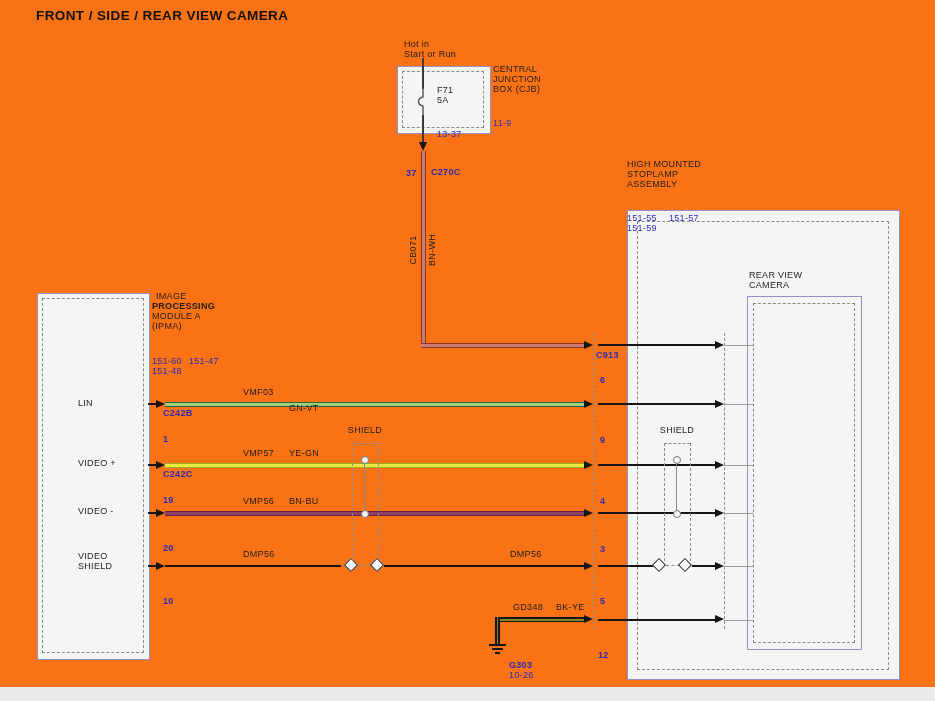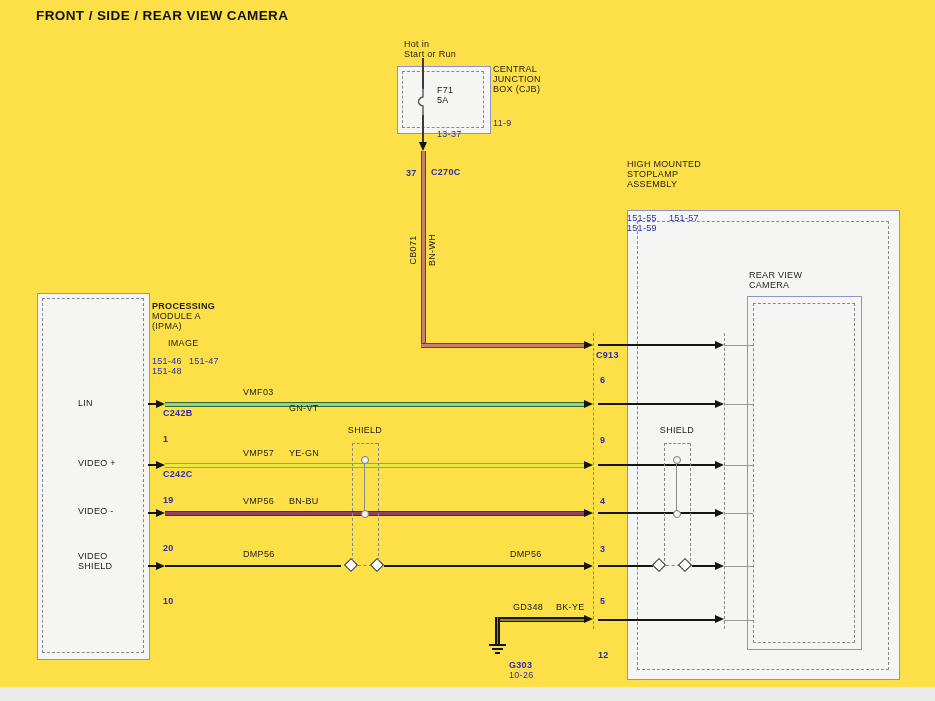--- a/index.html
+++ b/index.html
@@ -1,16 +1,16 @@
 <!DOCTYPE html>
 <html><head>
 <meta charset="utf-8">
 <style>
   html,body{margin:0;padding:0;background:#fdfdfd;}
-  .stage{position:relative;width:935px;height:701px;overflow:hidden;background:#fde047;
+  .stage{position:relative;width:935px;height:701px;overflow:hidden;background:#f97316;
          font-family:"Liberation Sans",sans-serif;}
   .t{position:absolute;font-size:9px;line-height:10px;letter-spacing:.3px;white-space:nowrap;color:#1c1c1c;}
   .b{color:#2b2bae;margin-top:24px;}
   .bold{font-weight:bold;}
   .title{position:absolute;font-size:13.5px;font-weight:bold;letter-spacing:.4px;color:#111;}
   .box{position:absolute;border:1px solid #9191cc;background:#f5f5f3;}
   .dashbox{position:absolute;border:1px dashed #8a8a8a;}
   .dashv{position:absolute;width:0;border-left:1px dashed #8a8a8a;}
   .dashh{position:absolute;height:0;border-top:1px dashed #8a8a8a;}
   .vline{position:absolute;width:2px;background:#3a3a3a;}
@@ -80,25 +80,25 @@
   <div class="t" style="left:627px;top:159px;">HIGH MOUNTED</div>
   <div class="t" style="left:627px;top:169px;">STOPLAMP</div>
   <div class="t" style="left:627px;top:179px;">ASSEMBLY</div>
   <div class="t b" style="left:627px;top:189px;">151-55</div>
   <div class="t b" style="left:669px;top:189px;">151-57</div>
   <div class="t b" style="left:627px;top:199px;">151-59</div>
 
   <div class="t" style="left:749px;top:270px;">REAR VIEW</div>
   <div class="t" style="left:749px;top:280px;">CAMERA</div>
 
-  <div class="t" style="left:168px;top:291px;margin-top:47px;">IMAGE</div>
+  <div class="t" style="left:156px;top:291px;">IMAGE</div>
   <div class="t" style="left:152px;top:301px;font-weight:bold;">PROCESSING</div>
   <div class="t" style="left:152px;top:311px;">MODULE A</div>
   <div class="t" style="left:152px;top:321px;">(IPMA)</div>
-  <div class="t b" style="left:152px;top:332px;">151-46</div>
+  <div class="t b" style="left:152px;top:332px;">151-60</div>
   <div class="t b" style="left:189px;top:332px;">151-47</div>
   <div class="t b" style="left:152px;top:342px;">151-48</div>
 
   <div class="t" style="left:78px;top:398px;">LIN</div>
   <div class="t" style="left:78px;top:458px;">VIDEO +</div>
   <div class="t" style="left:78px;top:506px;">VIDEO -</div>
   <div class="t" style="left:78px;top:551px;">VIDEO</div>
   <div class="t" style="left:78px;top:561px;">SHIELD</div>
 
   <div class="ar" style="left:584px;top:341px;"></div>

